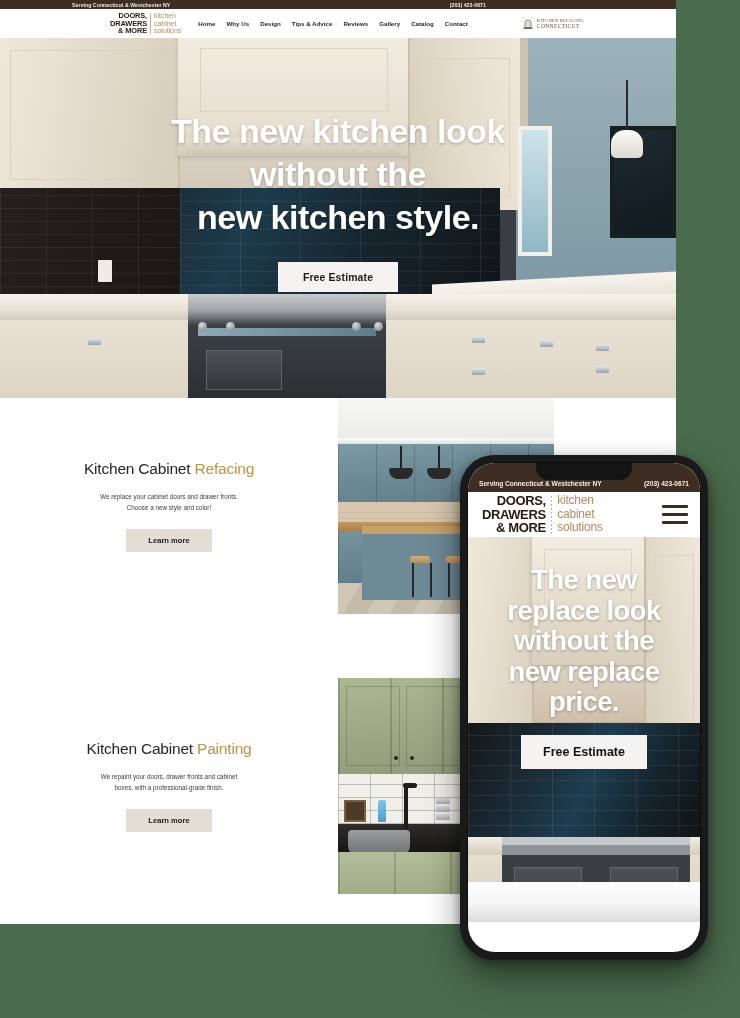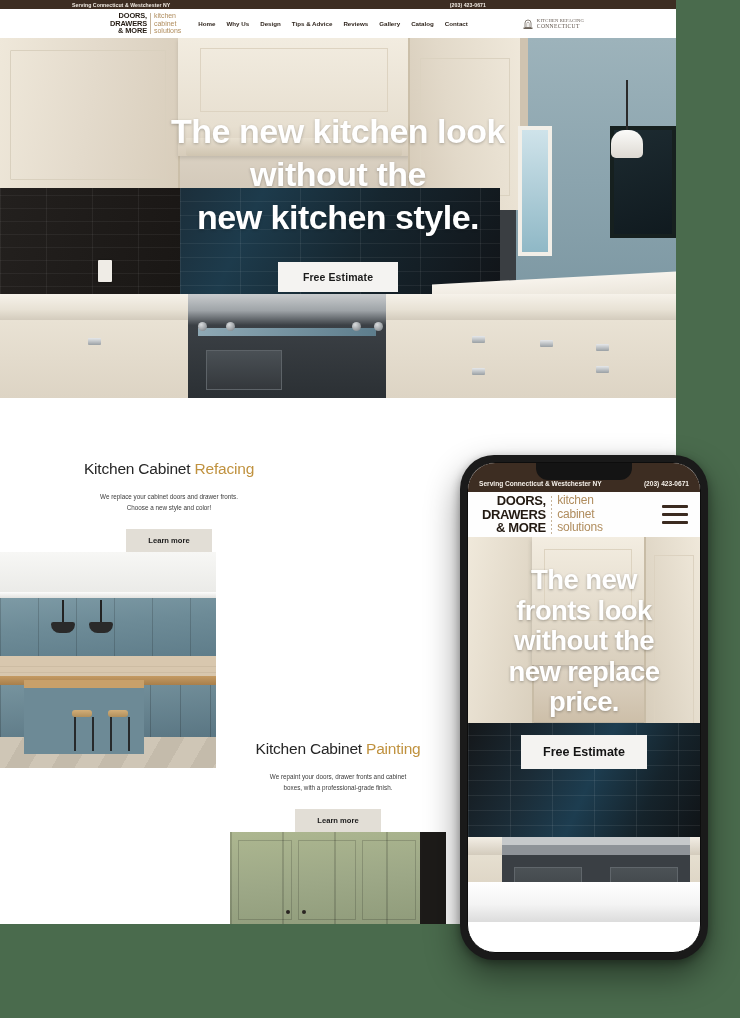--- a/index.html
+++ b/index.html
@@ -207,21 +207,20 @@
     background:#f4f3f1; color:#1b1b1b;
     font-size:10.5px; font-weight:bold;
     padding: 9px 25px; border:0; cursor:pointer;
     letter-spacing:.1px;
   }
 
   
   .feature {
     display:flex; align-items:flex-start;
     position:relative;
-    flex-direction:column;
   }
   .feature-text {
     width: 338px; padding-top: 62px; text-align:center;
     flex-shrink:0;
   }
   .feature-title {
     font-size:15.5px; letter-spacing:-.2px; color:#262626; font-weight:normal;
   }
   .feature-title .accent { color:#c0923f; }
   .feature-desc {
@@ -501,21 +500,21 @@
       <div class="k1-lower"></div>
       <div class="k1-floor"></div>
       <div class="k1-island"></div>
       <div class="k1-pend" style="left:62px;"></div>
       <div class="k1-pend" style="left:100px;"></div>
       <div class="k1-stool" style="left:72px;"></div>
       <div class="k1-stool" style="left:108px;"></div>
     </div>
   </section>
 
-  <section class="feature" style="height:216px; margin-top:64px;align-items:center;">
+  <section class="feature" style="height:216px; margin-top:64px;">
     <div class="feature-text">
       <h2 class="feature-title"><span>Kitchen Cabinet </span><span class="accent">Painting</span></h2>
       <p class="feature-desc">
         <span>We repaint your doors, drawer fronts and cabinet</span><br>
         <span>boxes, with a professional-grade finish.</span>
       </p>
       <button class="feature-btn">Learn more</button>
     </div>
     <div class="feature-img">
       <div class="k2-upper"></div>
@@ -578,21 +577,21 @@
       <div class="ph-tile"></div>
       <div class="ph-counter"></div>
       <div class="ph-lower"></div>
       <div class="ph-range"></div>
       <div class="ph-range ph-range2" style="left:auto; right:10px; width:54px;"></div>
       <div class="ph-floor"></div>
 
       <div class="p-hero-overlay">
         <h1 class="p-hero-title">
           <span>The new</span>
-          <span>fronts look</span>
+          <span>replace look</span>
           <span>without the</span>
           <span>new replace</span>
           <span>price.</span>
         </h1>
         <button class="p-hero-btn">Free Estimate</button>
       </div>
       <div class="p-bottom"></div>
     </section>
   </div>
 </div>

